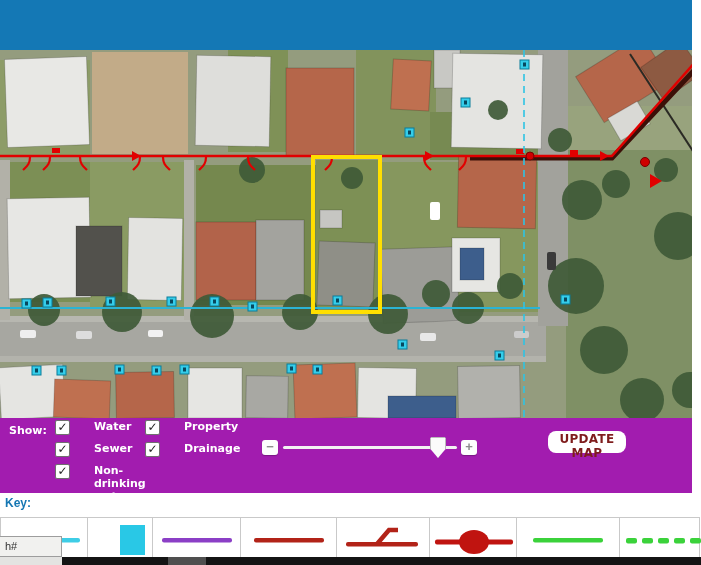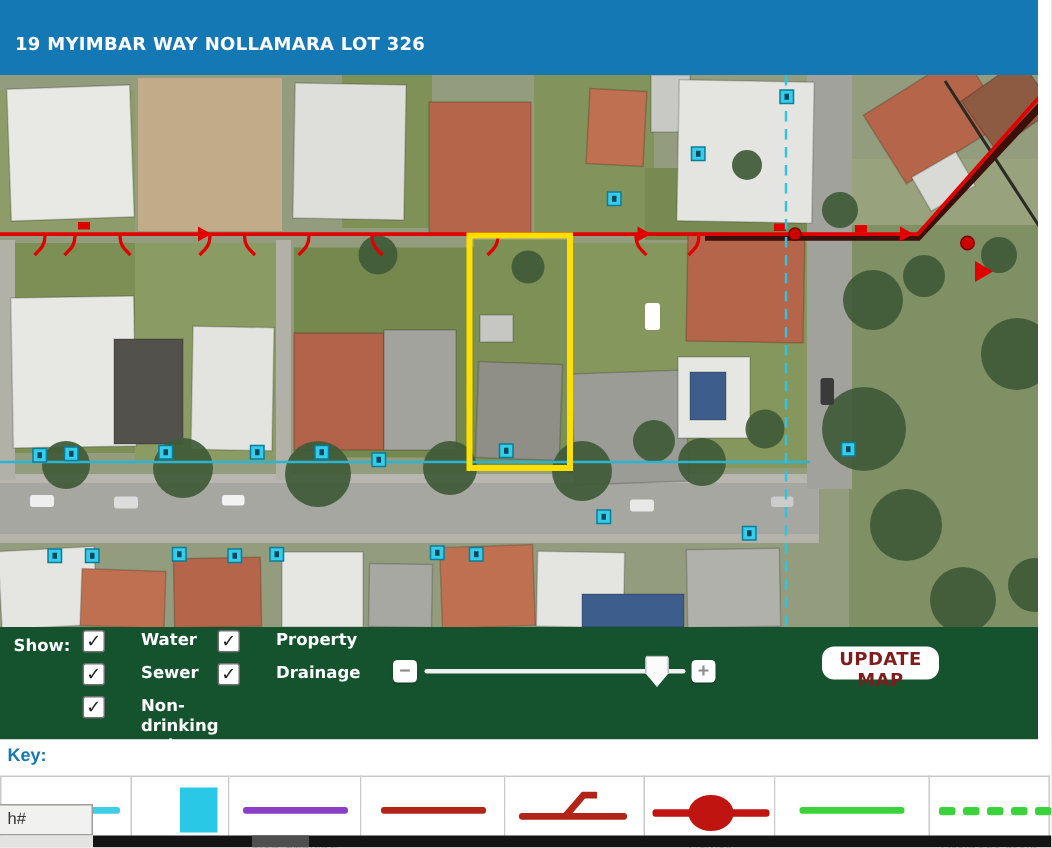--- a/index.html
+++ b/index.html
@@ -11,21 +11,21 @@
   #address{position:absolute;left:10px;top:22px;font-family:"DejaVu Sans",sans-serif;font-size:12px;font-weight:bold;letter-spacing:.2px;}
   #lot-info{position:absolute;left:455px;top:7px;font-family:"DejaVu Sans",sans-serif;font-size:11px;}
   .info-row{margin-bottom:8px;white-space:nowrap;}
   .info-label{font-weight:bold;}
   .info-value{font-weight:normal;margin-left:4px;}
 
   
   #map-viewport{position:absolute;left:0;top:50px;width:692px;height:368px;background:#949c7e;overflow:hidden;}
 
   
-  #panel{position:absolute;left:0;top:418px;width:692px;height:75px;background:#14532d;color:#fff;
+  #panel{position:absolute;left:0;top:418px;width:692px;height:75px;background:#a21caf;color:#fff;
          font-family:"DejaVu Sans",sans-serif;font-size:11px;font-weight:bold;}
   #show-label{position:absolute;left:9px;top:6px;}
   .chk-col{position:absolute;top:2px;}
   #chk-col-1{left:55px;width:88px;}
   #chk-col-2{left:145px;width:110px;}
   .chk-row{display:flex;align-items:flex-start;margin-bottom:7px;cursor:pointer;}
   .chk-box{width:13px;height:13px;background:#fff;border:1px solid #6f6f6f;border-radius:2px;
            font-size:12px;line-height:12px;text-align:center;color:#222;flex:0 0 auto;font-weight:bold;}
   .chk-label{margin-left:24px;line-height:13px;max-width:88px;}
   
@@ -56,21 +56,20 @@
   #bottom-left-strip{position:absolute;left:0;top:557px;width:62px;height:8px;background:#e3e3e1;}
   #bottom-bar{position:absolute;left:62px;top:557px;width:639px;height:8px;background:#141414;}
   #bottom-bar-thumb{position:absolute;left:106px;top:0;width:38px;height:8px;background:#4f4f4f;}
 </style>
 </head>
 <body>
 
 <div id="page">
 
   <div id="header">
-    <div id="address">19 MYIMBAR WAY NOLLAMARA LOT 326</div>
     <div id="lot-info">
     </div>
   </div>
 
   <div id="map-viewport"><svg width="692" height="368" viewBox="0 0 692 368">
         <rect x="0" y="0" width="692" height="368" fill="#949c7e" transform="rotate(0 346 184)"></rect>
         <rect x="0" y="10" width="90" height="96" fill="#8d9c68" transform="rotate(0 45 58)"></rect>
         <rect x="228" y="0" width="60" height="102" fill="#7f9157" transform="rotate(0 258 51)"></rect>
         <rect x="356" y="0" width="80" height="105" fill="#82935c" transform="rotate(0 396 52.5)"></rect>
         <rect x="430" y="62" width="110" height="48" fill="#778a52" transform="rotate(0 485 86)"></rect>

